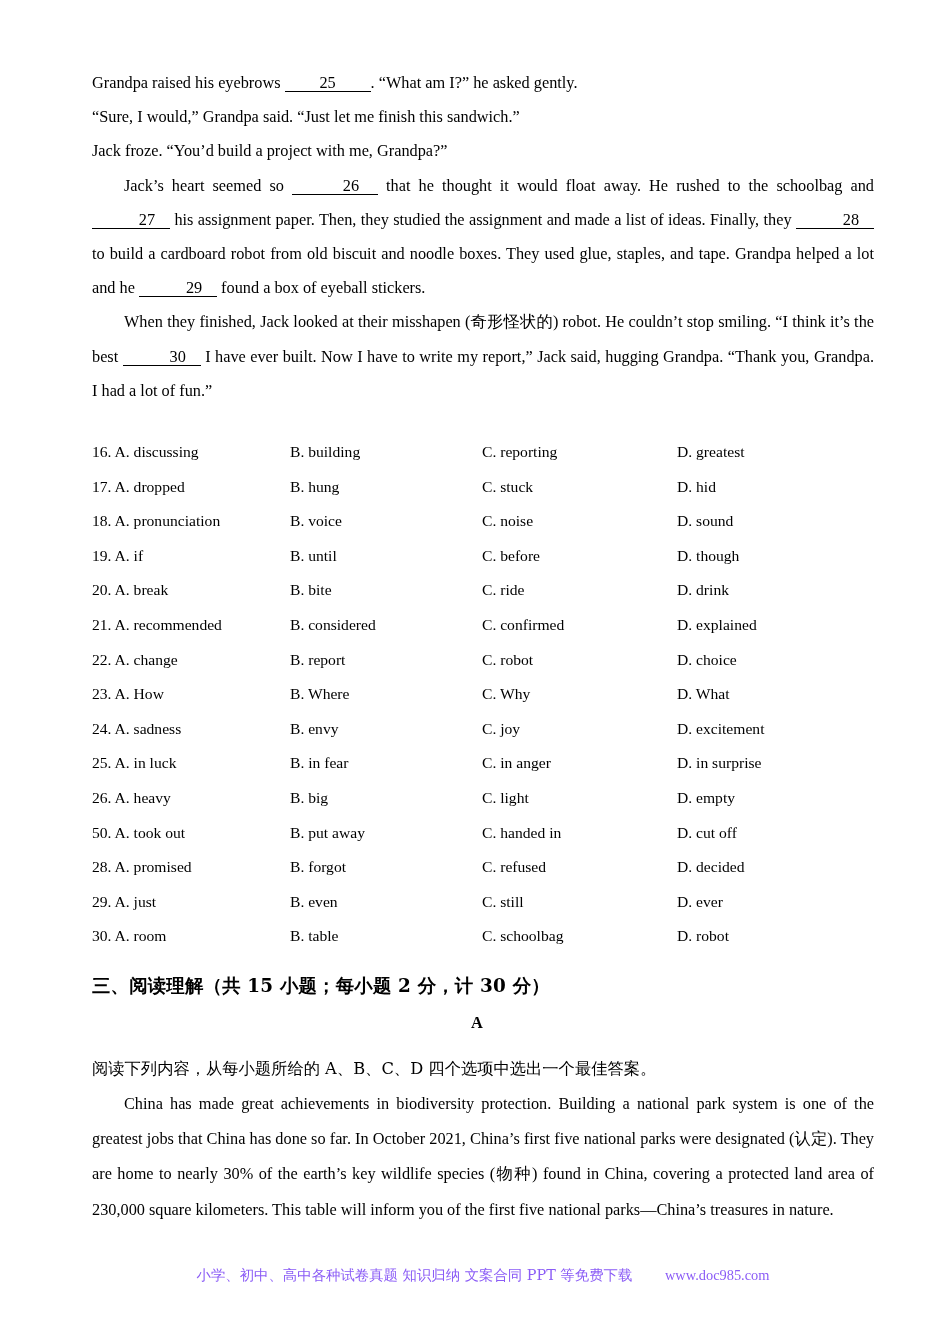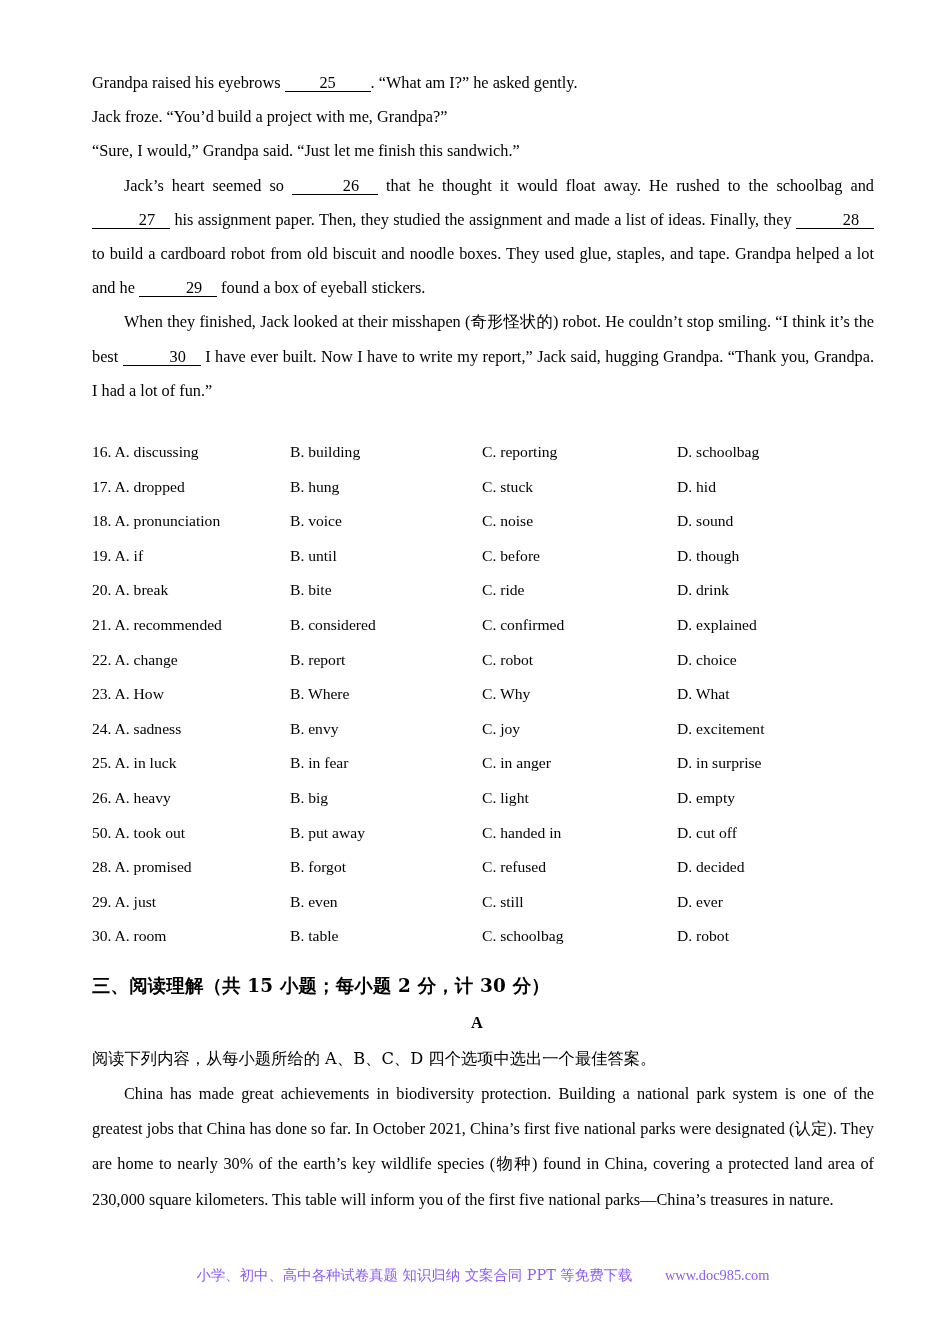--- a/index.html
+++ b/index.html
@@ -84,21 +84,21 @@
     text-align: center;
     font-size: 16.4px;
     font-weight: bold;
     line-height: 34px;
     margin-top: 5px;
     padding-right: 12px;
   }
   .instruction {
     font-size: 16.3px;
     line-height: 34px;
-    margin-top: 2px;
+    margin-top: 12px;
     font-family: "DejaVu Serif", "Liberation Serif", serif;
   }
 
   
   .reading {
     margin-top: 0;
   }
   .reading p {
     margin: 0;
     font-size: 16.3px;
@@ -130,32 +130,32 @@
   }
 </style>
 </head>
 <body>
 
 <div class="page">
   <div class="content">
 
     <div class="passage">
       <p id="cp-0">Grandpa raised his eyebrows <span class="blank w2">25</span>. “What am I?” he asked gently.</p>
+      <p id="cp-2">“Sure, I would,” Grandpa said. “Just let me finish this sandwich.”</p>
       <p id="cp-1">Jack froze. “You’d build a project with me, Grandpa?”</p>
-      <p id="cp-2">“Sure, I would,” Grandpa said. “Just let me finish this sandwich.”</p>
       <p class="indent" id="cp-3">Jack’s heart seemed so <span class="blank w2">26</span> that he thought it would float away. He rushed to the schoolbag and <span class="blank w1">27</span> his assignment paper. Then, they studied the assignment and made a list of ideas. Finally, they <span class="blank w1">28</span> to build a cardboard robot from old biscuit and noodle boxes. They used glue, staples, and tape. Grandpa helped a lot and he <span class="blank w1">29</span> found a box of eyeball stickers.</p>
       <p class="indent" id="cp-4">When they finished, Jack looked at their misshapen (奇形怪状的) robot. He couldn’t stop smiling. “I think it’s the best <span class="blank w1">30</span> I have ever built. Now I have to write my report,” Jack said, hugging Grandpa. “Thank you, Grandpa. I had a lot of fun.”</p>
     </div>
 
     <div class="options" id="options-list">
         <div class="opt-row">
           <span class="opt-a">16. A. discussing</span>
           <span class="opt-b">B. building</span>
           <span class="opt-c">C. reporting</span>
-          <span class="opt-d">D. schoolbag</span>
+          <span class="opt-d">D. greatest</span>
         </div>
         <div class="opt-row">
           <span class="opt-a">17. A. dropped</span>
           <span class="opt-b">B. hung</span>
           <span class="opt-c">C. stuck</span>
           <span class="opt-d">D. hid</span>
         </div>
         <div class="opt-row">
           <span class="opt-a">18. A. pronunciation</span>
           <span class="opt-b">B. voice</span>

